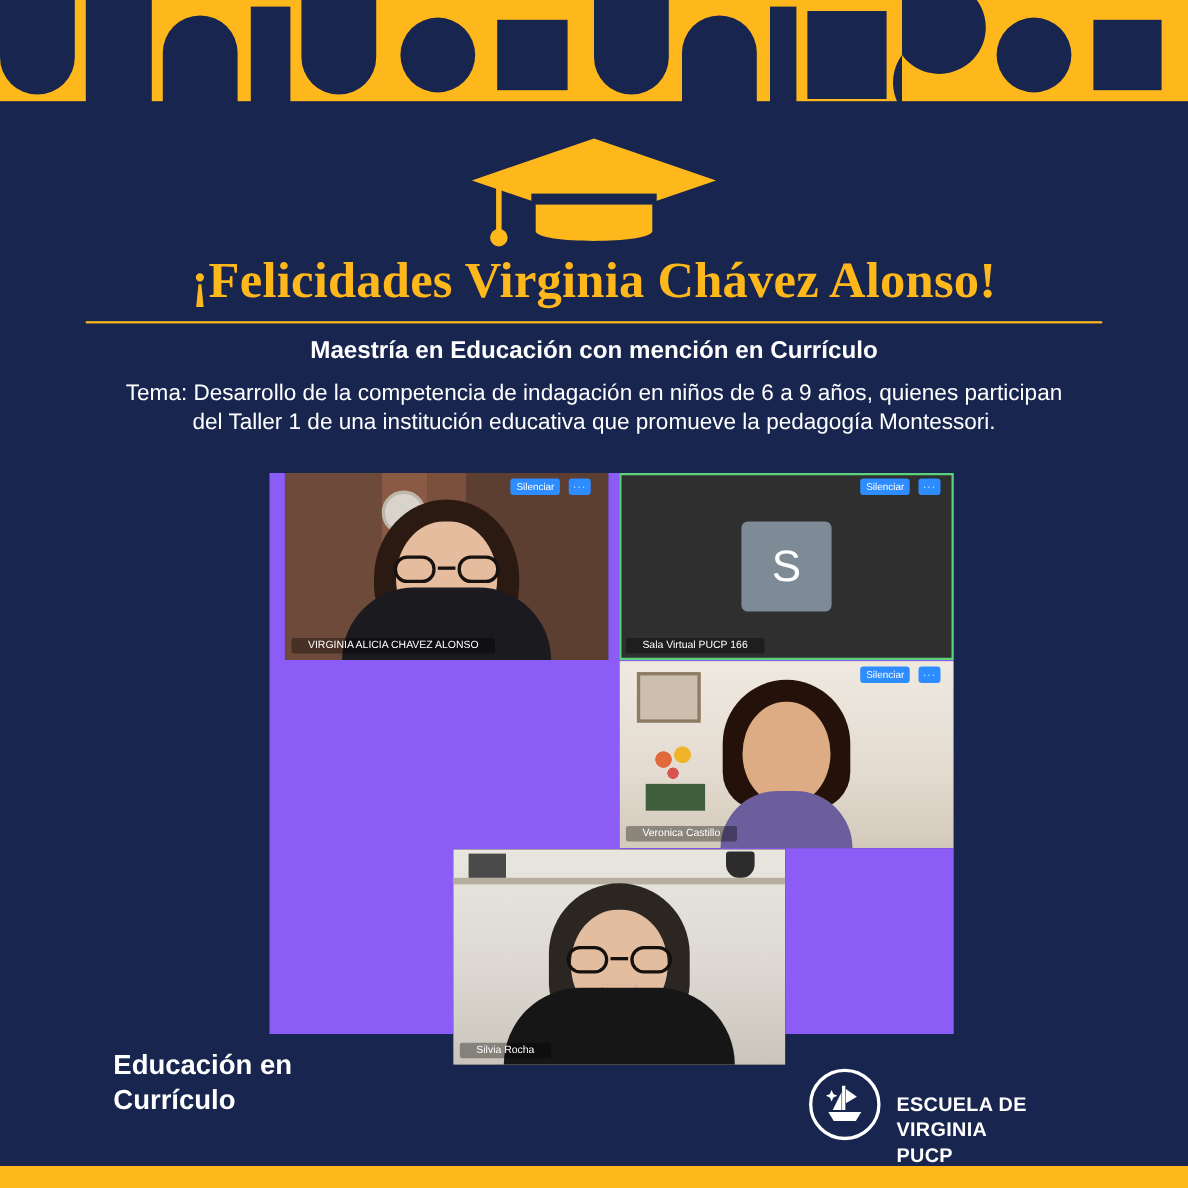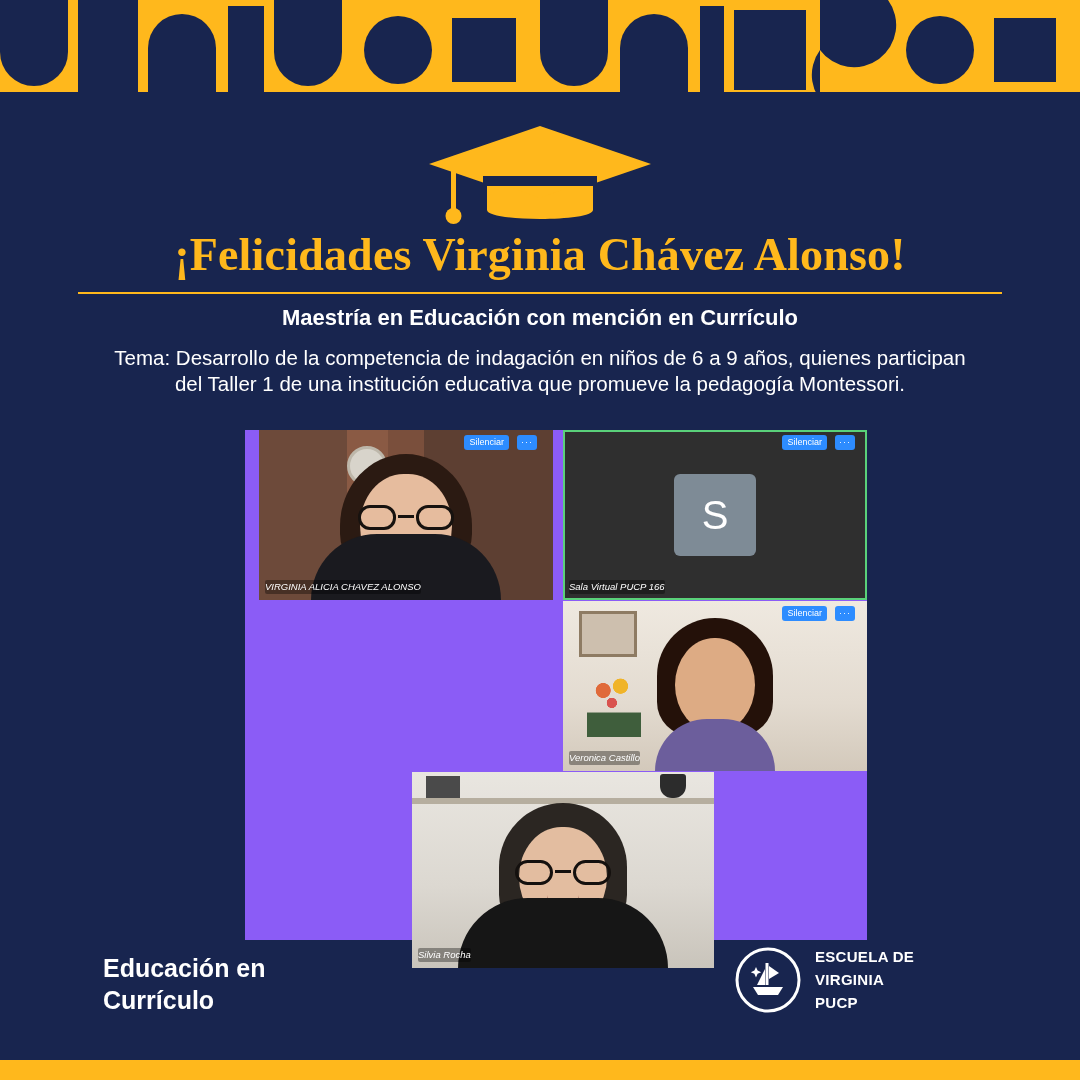--- a/index.html
+++ b/index.html
@@ -83,25 +83,24 @@
     position: absolute;
     overflow: hidden;
     background: #2d2d2d;
   }
   .tile .namebar {
     position: absolute;
     left: 6px; bottom: 6px;
     color: #ffffff;
     font-size: 9.5px;
     line-height: 12px;
-    padding: 1px 0;
+    padding: 1px 15px;
     background: rgba(0,0,0,0.35);
     border-radius: 2px;
     white-space: nowrap;
-    font-style: italic;
   }
   .mute-btn {
     position: absolute;
     top: 5px;
     background: #2d8cff;
     color: #fff;
     font-size: 9px;
     line-height: 13px;
     padding: 1px 5px;
     border-radius: 3px;
@@ -303,24 +302,25 @@
     font-weight: 700;
     line-height: 32px;
   }
   .logo-wrap {
     position: absolute;
     left: 735px; top: 945px;
     display: flex; align-items: center; gap: 14px;
   }
   .logo-text {
     color: #ffffff;
-    font-size: 15px;
+    font-size: 18px;
     font-weight: 700;
     line-height: 23px;
     letter-spacing: 0.3px;
+    margin-top: 48px;
   }
   .bottom-bar {
     position: absolute;
     left: 0; bottom: 0; width: 1080px; height: 20px;
     background: #ffb81c;
   }
 </style>
 </head>
 <body>
 

